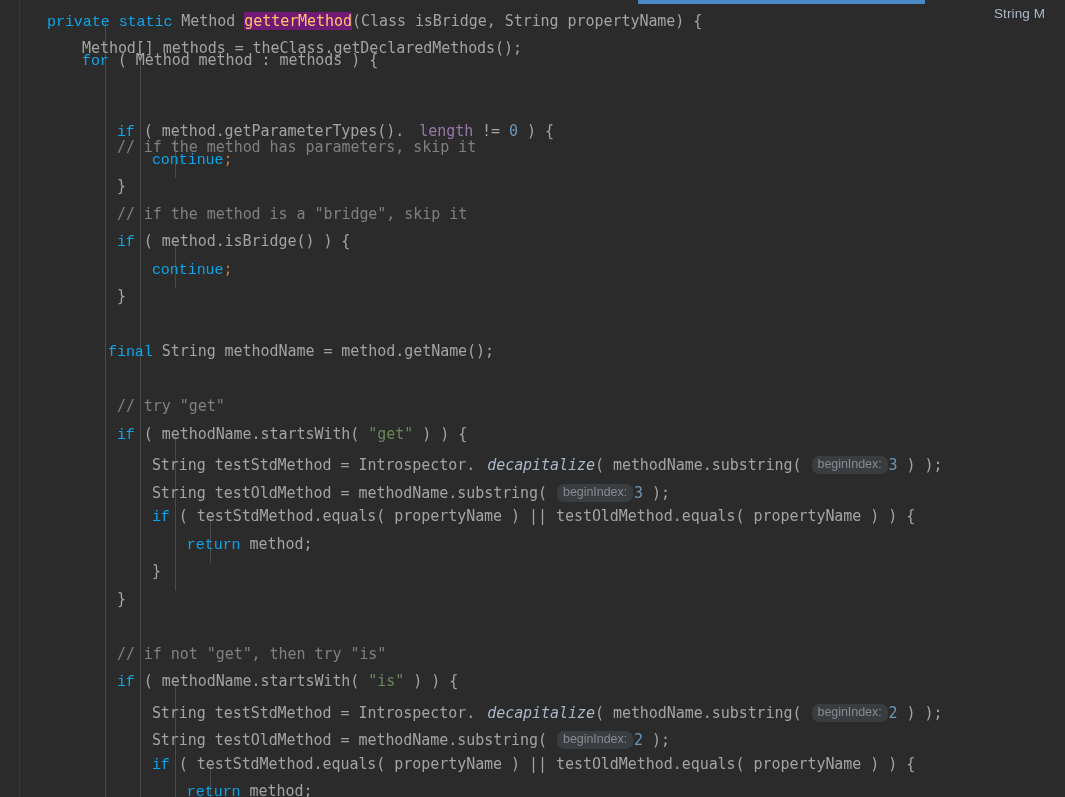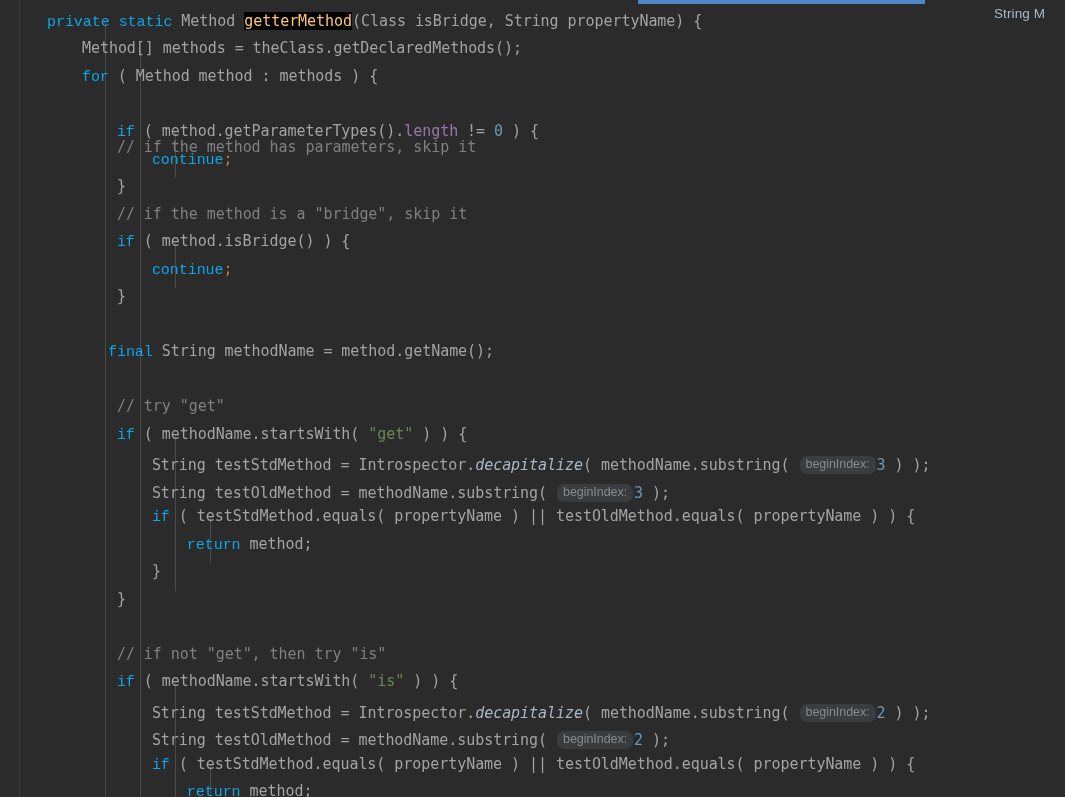--- a/index.html
+++ b/index.html
@@ -84,27 +84,27 @@
     width: 1px;
     background: #4b4b4b;
   }
 
   
   .tok-keyword   { color: #0ea5e9; font-family: Liberation Mono, monospace; }
   .tok-plain     { color: #a3a3a3; }
   .tok-comment   { color: #808080; }
   .tok-string    { color: #6a8759; }
   .tok-number    { color: #6897bb; }
-  .tok-field     { color: #9876aa; }
-  .tok-static    { color: #a9b7c6; font-style: italic; }
+  .tok-field     { color: #9876aa; margin-left: 15px; }
+  .tok-static    { color: #a9b7c6; font-style: italic; margin-left: 12px; }
   .tok-semi      { color: #cc7832; }
 
   
   .tok-highlight {
-    background: #000000;
+    background: #701a75;
     color: #ffc66d;
   }
 
   
   .inlay-hint {
     display: inline-block;
     font-family: "Liberation Sans", "DejaVu Sans", sans-serif;
     font-size: 12.5px;
     color: #868a91;
     background: #3a3d3f;
@@ -129,21 +129,21 @@
         <div class="indent-guide" style="left: 154px; top: 133px; height: 45px; background: rgb(75, 75, 75);"></div>
         <div class="indent-guide" style="left: 154px; top: 243px; height: 45px; background: rgb(75, 75, 75);"></div>
         <div class="indent-guide" style="left: 154px; top: 436px; height: 155px; background: rgb(75, 75, 75);"></div>
         <div class="indent-guide" style="left: 154px; top: 683px; height: 114px; background: rgb(75, 75, 75);"></div>
         <div class="indent-guide" style="left: 189px; top: 518px; height: 45px; background: rgb(75, 75, 75);"></div>
         <div class="indent-guide" style="left: 189px; top: 766px; height: 31px; background: rgb(75, 75, 75);"></div>
       </div>
     <div id="code-lines-layer">
         <div class="code-line" style="top: 8px; padding-left: 26px;"><span class="tok-keyword">private</span><span class="tok-plain"> </span><span class="tok-keyword">static</span><span class="tok-plain"> Method </span><span class="tok-highlight">getterMethod</span><span class="tok-plain">(Class isBridge, String propertyName) {</span></div>
         <div class="code-line" style="top: 35px; padding-left: 60.96px;"><span class="tok-plain">Method[] methods = theClass.getDeclaredMethods();</span></div>
-        <div class="code-line" style="top: 63px; padding-left: 60.96px;"><span class="tok-keyword">for</span><span class="tok-plain"> ( Method method : methods ) {</span></div>
+        <div class="code-line" style="top: 47px; padding-left: 60.96px;"><span class="tok-keyword">for</span><span class="tok-plain"> ( Method method : methods ) {</span></div>
         <div class="code-line" style="top: 91px; padding-left: 95.92px; margin-top: 43px;"><span class="tok-comment">// if the method has parameters, skip it</span></div>
         <div class="code-line" style="top: 118px; padding-left: 95.92px;"><span class="tok-keyword">if</span><span class="tok-plain"> ( method.getParameterTypes().</span><span class="tok-field">length</span><span class="tok-plain"> != </span><span class="tok-number">0</span><span class="tok-plain"> ) {</span></div>
         <div class="code-line" style="top: 146px; padding-left: 130.88px;"><span class="tok-keyword">continue</span><span class="tok-semi">;</span></div>
         <div class="code-line" style="top: 173px; padding-left: 95.92px;"><span class="tok-plain">}</span></div>
         <div class="code-line" style="top: 201px; padding-left: 95.92px;"><span class="tok-comment">// if the method is a "bridge", skip it</span></div>
         <div class="code-line" style="top: 228px; padding-left: 95.92px;"><span class="tok-keyword">if</span><span class="tok-plain"> ( method.isBridge() ) {</span></div>
         <div class="code-line" style="top: 256px; padding-left: 130.88px;"><span class="tok-keyword">continue</span><span class="tok-semi">;</span></div>
         <div class="code-line" style="top: 283px; padding-left: 95.92px;"><span class="tok-plain">}</span></div>
         <div class="code-line" style="top: 338px; padding-left: 87px;"><span class="tok-keyword">final</span><span class="tok-plain"> String methodName = method.getName();</span></div>
         <div class="code-line" style="top: 393px; padding-left: 95.92px;"><span class="tok-comment">// try "get"</span></div>

